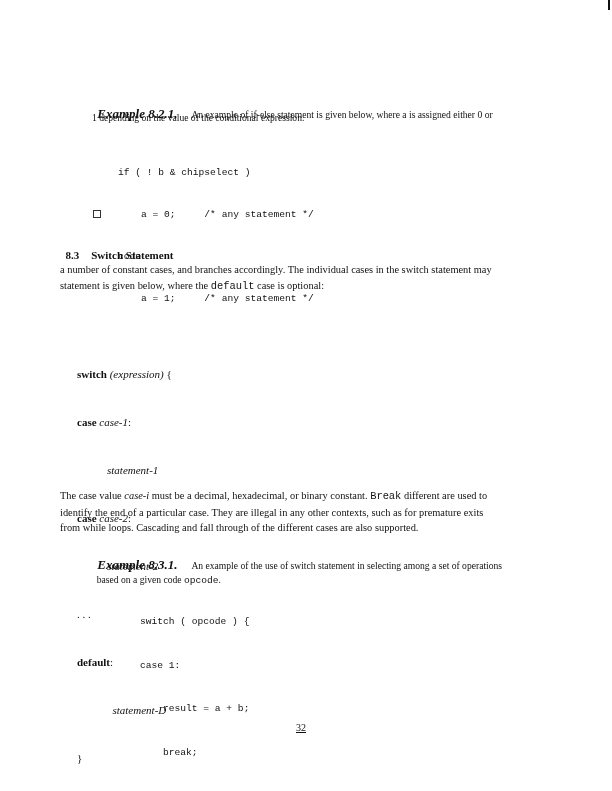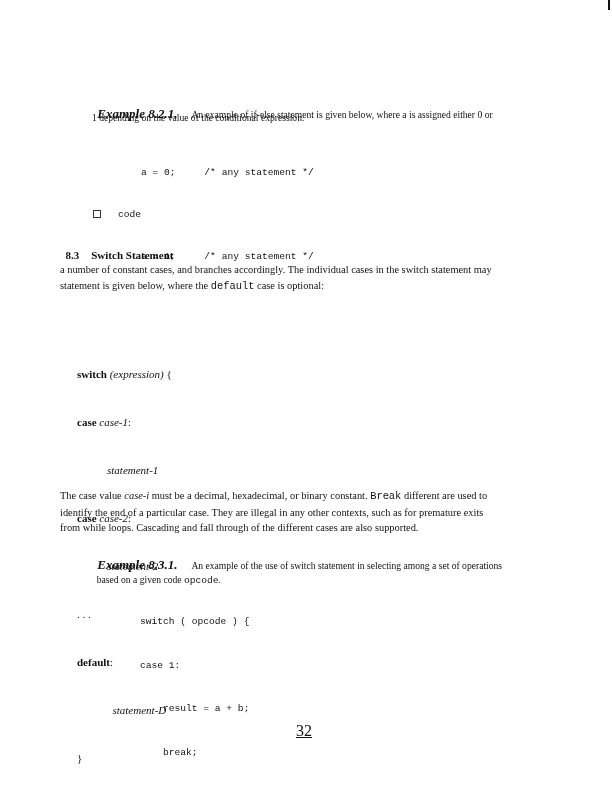--- a/index.html
+++ b/index.html
@@ -27,20 +27,21 @@
 <body>
 
 <div class="abs edge-mark" style="left:608px; top:0px;"></div>
 
 <div class="abs ex-head" style="left:92px; top:95px;">
   <b>Example 8.2.1.</b><span style="display:inline-block; width:14px;"></span><span class="ex-text">An example of if-else statement is given below, where a is assigned either 0 or</span>
 </div>
 <div class="abs ex-text" style="left:92px; top:112px;">1 depending on the value of the conditional expression.</div>
 
 <div class="abs mono code" style="left:118px; top:138px;">
+  <div>if ( ! b &amp; chipselect )</div>
   <div>    a = 0;     /* any statement */</div>
   <div>code</div>
   <div>    a = 1;     /* any statement */</div>
 </div>
 
 <div class="abs qed" style="left:93px; top:210px;"></div>
 
 <div class="abs h2" style="left:60px; top:237px;">
   <span>8.3</span><span style="display:inline-block; width:12px;"></span><span>Switch Statement</span>
 </div>
@@ -80,13 +81,13 @@
   <div>case 1:</div>
   <div>    result = a + b;</div>
   <div>    break;</div>
   <div>case 2:</div>
   
   
   
   
 </div>
 
-<div class="abs serif" style="left:296px; top:722px; font-size:16px;text-decoration:underline;">32</div>
+<div class="abs serif" style="left:296px; top:722px; font-size:10px;text-decoration:underline;">32</div>
 
 </body></html>

